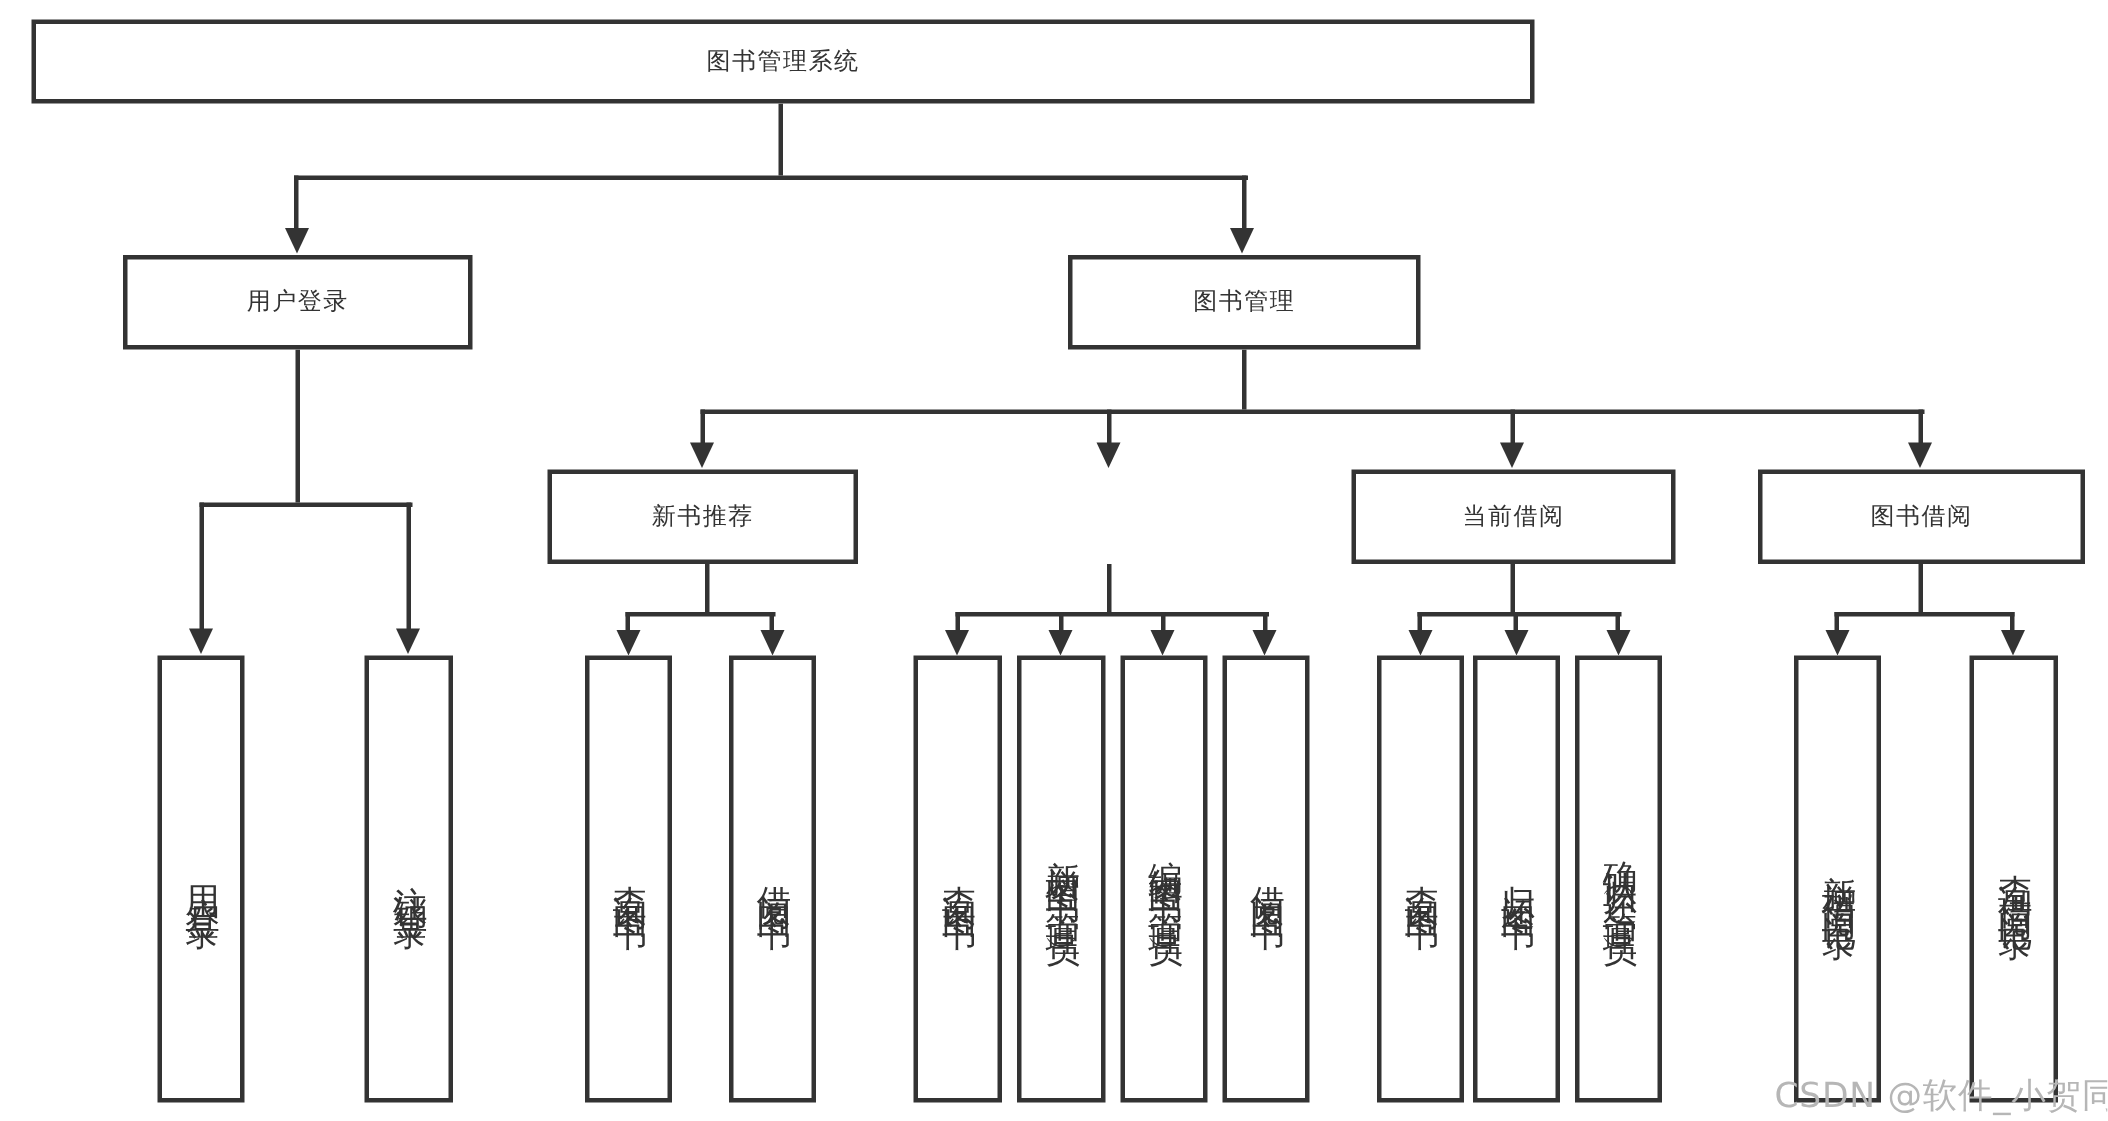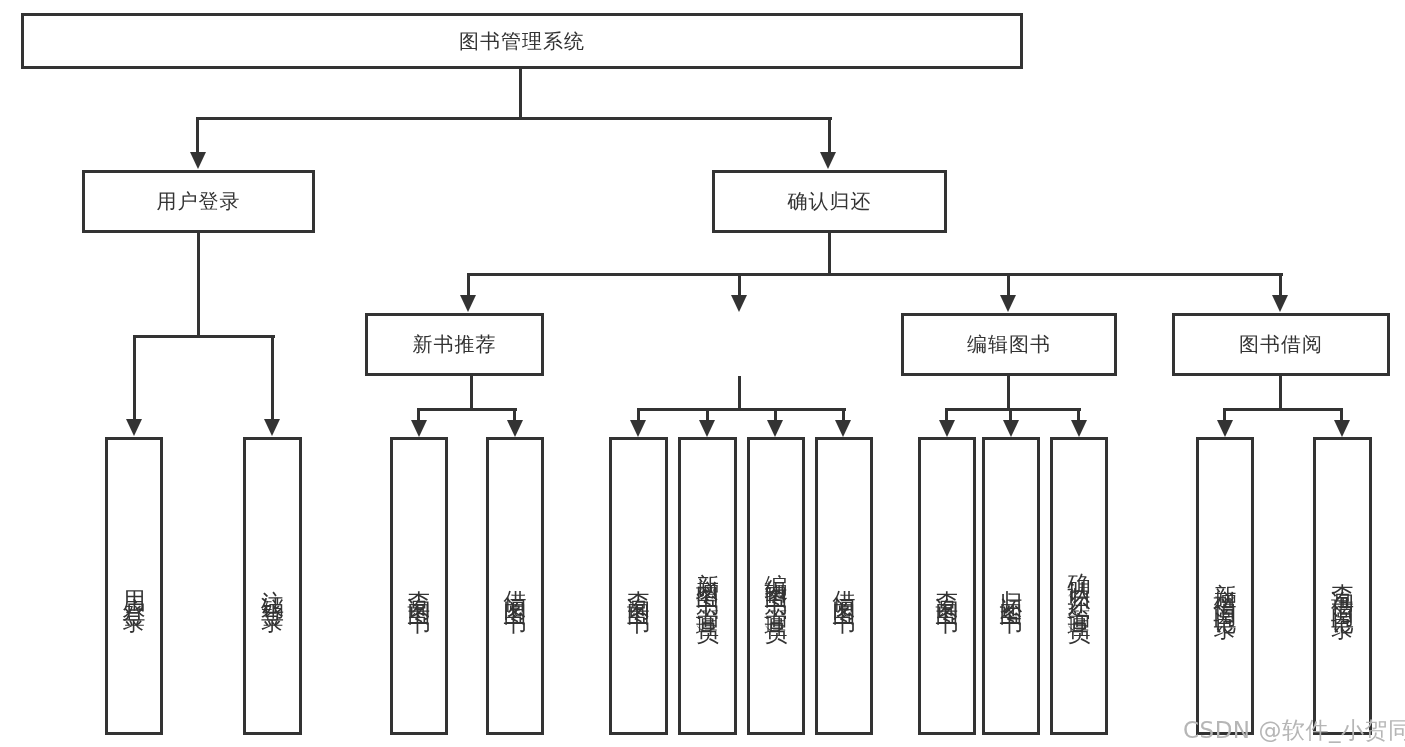--- a/index.html
+++ b/index.html
@@ -13,21 +13,21 @@
   }
   .node {
     position: absolute;
     box-sizing: border-box;
     border: 3px solid #333333;
     background: #ffffff;
     display: flex;
     align-items: center;
     justify-content: center;
     color: #333333;
-    font-size: 20px;
+    font-size: 16px;
     letter-spacing: 1px;
     z-index: 2;
   }
   .vnode {
     font-size: 23px;
     letter-spacing: 0;
   }
   .vnode .vtext {
     writing-mode: vertical-rl;
     text-orientation: mixed;
@@ -125,28 +125,28 @@
   <div class="arrow" style="left:1334px;top:420px;"></div>
 
   <div class="node" style="left:21px;top:13px;width:1002px;height:56px;">
     <span>图书管理系统</span>
   </div>
 
   <div class="node" style="left:82px;top:170px;width:233px;height:63px;">
     <span>用户登录</span>
   </div>
   <div class="node" style="left:712px;top:170px;width:235px;height:63px;">
-    <span>确认归还</span>
+    <span>图书管理</span>
   </div>
 
-  <div class="node" style="left:365px;top:313px;width:179px;height:63px;">
+  <div class="node" style="left:365px;top:313px;width:207px;height:63px;">
     <span>新书推荐</span>
   </div>
   <div class="node" style="left:901px;top:313px;width:216px;height:63px;">
-    <span>编辑图书</span>
+    <span>当前借阅</span>
   </div>
   <div class="node" style="left:1172px;top:313px;width:218px;height:63px;">
     <span>图书借阅</span>
   </div>
 
   <div class="node vnode" style="left:105px;top:437px;width:58px;height:298px;">
     <span class="vtext">用户登录</span>
   </div>
   <div class="node vnode" style="left:243px;top:437px;width:59px;height:298px;">
     <span class="vtext">注销登录</span>

